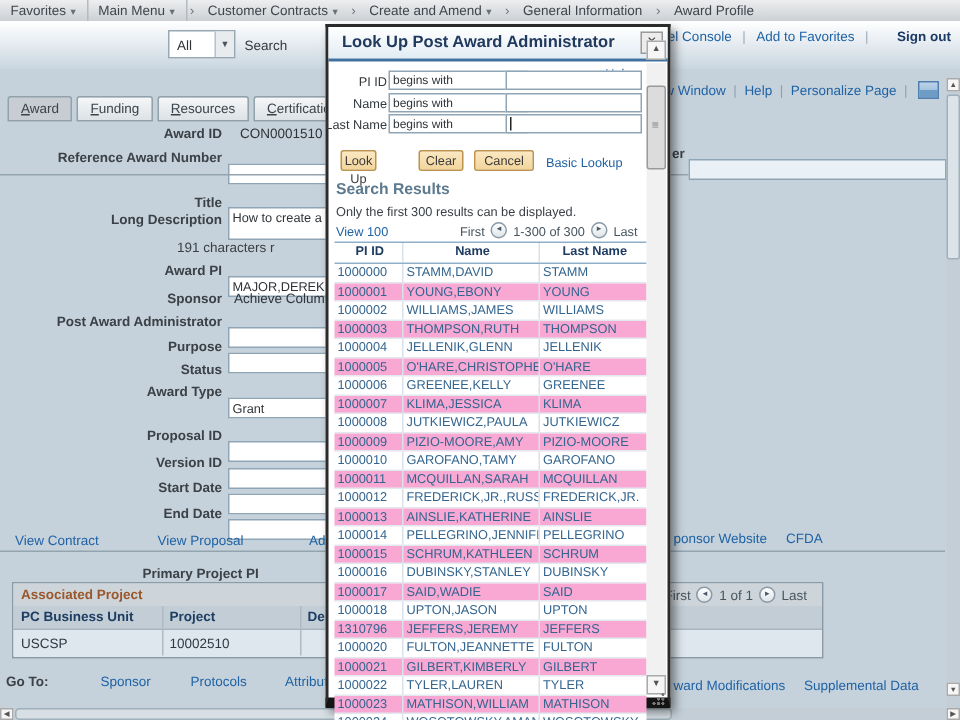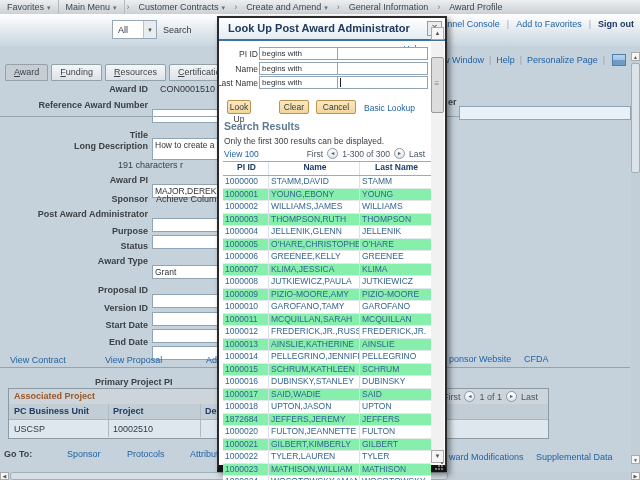--- a/index.html
+++ b/index.html
@@ -21,21 +21,21 @@
     letter-spacing:2px;color:#e2231a;}
   .scopebox{position:absolute;left:112px;top:6px;width:43px;height:17px;background:#fff;
     border:1px solid #97a7b3;display:flex;align-items:center;}
   .scopebox .txt{flex:1;padding-left:5px;color:#2e3338;}
   .scopebox .arr{width:12px;height:100%;border-left:1px solid #b9c3cb;background:#e8ecef;
     display:flex;align-items:center;justify-content:center;font-size:6px;color:#4a545c;}
   .search-lbl{position:absolute;left:163px;top:11px;color:#33393f;}
   .band-links{position:absolute;right:6px;top:5px;display:flex;align-items:center;color:#2566a0;}
   .band-links .sep{color:#9bacba;padding:0 7px;}
   .lnk{color:#2063a5;text-decoration:none;cursor:pointer;white-space:nowrap;}
-  .signout{font-weight:bold;color:#1d3a66;}
+  .signout{font-weight:bold;color:#1d3a66;margin-left:12px;}
   
   .toolbar{position:absolute;right:14px;top:54px;display:flex;align-items:center;color:#2063a5;}
   .toolbar .sep{color:#8fa0ad;padding:0 5px;}
   .grid-icon{display:inline-block;width:12px;height:10px;border:1px solid #4f7faf;background:
     linear-gradient(#bcd3e8,#8cb3d6);box-shadow:inset 0 -5px 0 #6e9cc4;margin-left:2px;}
   
   .tabs{position:absolute;left:5px;top:64px;display:flex;}
   .tab{margin-right:3px;padding:2px 8px 2px 8px;background:linear-gradient(#f5f7f8,#dde2e6);
     border:1px solid #93a1ab;border-radius:2px 2px 0 0;color:#3c434a;cursor:pointer;height:11px;}
   .tab.active{background:#c7cdd2;}
@@ -91,21 +91,21 @@
     text-align:center;color:#3a3a3a;cursor:pointer;box-sizing:border-box;}
   .sr-head{position:absolute;font-size:10.5px;font-weight:bold;color:#5d7a8f;}
   .sr-note{position:absolute;font-size:8.5px;color:#3a4046;}
   
   .rtable{position:absolute;left:4px;width:208px;}
   .rhead{display:flex;height:13px;border-top:1px solid #8fafc9;border-bottom:1px solid #8fafc9;
     background:#fff;font-weight:bold;color:#1d3c64;}
   .rhead .rc{text-align:center;}
   .rrow{display:flex;height:11.5px;background:#fff;border-bottom:1px solid #e1e9ef;
     color:#33658f;}
-  .rrow.alt{background:#86efac;}
+  .rrow.alt{background:#f9a8d4;}
   .rc{font-size:8.5px;line-height:11.5px;overflow:hidden;white-space:nowrap;box-sizing:border-box;
     padding-left:2px;}
   .c0{width:45px;}
   .c1{width:91px;border-left:1px solid #d9e2ea;}
   .c2{width:72px;border-left:1px solid #d9e2ea;}
   
   .msb-track{position:absolute;right:1px;top:24px;width:13px;height:421px;background:#f1f1f1;}
   .sb-btn{position:absolute;width:13px;height:13px;background:#f6f6f6;border:1px solid #aaa;
     box-sizing:border-box;text-align:center;font-size:6px;line-height:11px;color:#555;cursor:pointer;}
   .msb-thumb{position:absolute;left:0;top:15px;width:13px;height:56px;background:#dcdcdc;
@@ -425,21 +425,21 @@
             <div class="rc c0">1000017</div>
             <div class="rc c1">SAID,WADIE</div>
             <div class="rc c2">SAID</div>
           </div>
           <div class="rrow">
             <div class="rc c0">1000018</div>
             <div class="rc c1">UPTON,JASON</div>
             <div class="rc c2">UPTON</div>
           </div>
           <div class="rrow alt">
-            <div class="rc c0">1872684</div>
+            <div class="rc c0">1310796</div>
             <div class="rc c1">JEFFERS,JEREMY</div>
             <div class="rc c2">JEFFERS</div>
           </div>
           <div class="rrow">
             <div class="rc c0">1000020</div>
             <div class="rc c1">FULTON,JEANNETTE</div>
             <div class="rc c2">FULTON</div>
           </div>
           <div class="rrow alt">
             <div class="rc c0">1000021</div>

